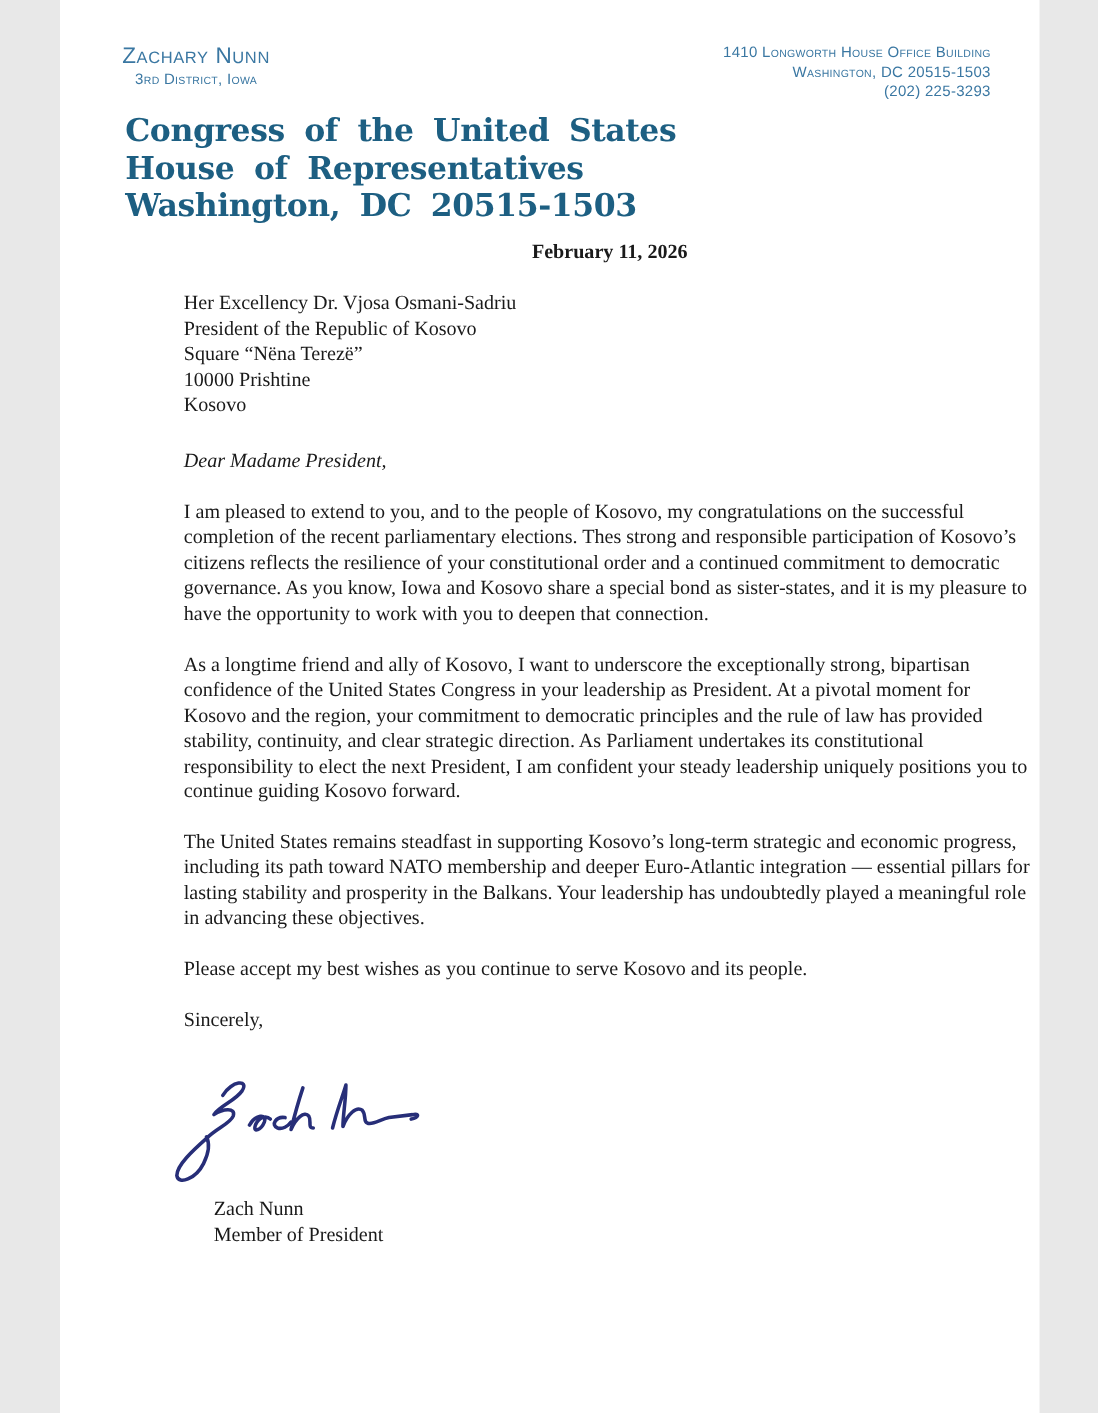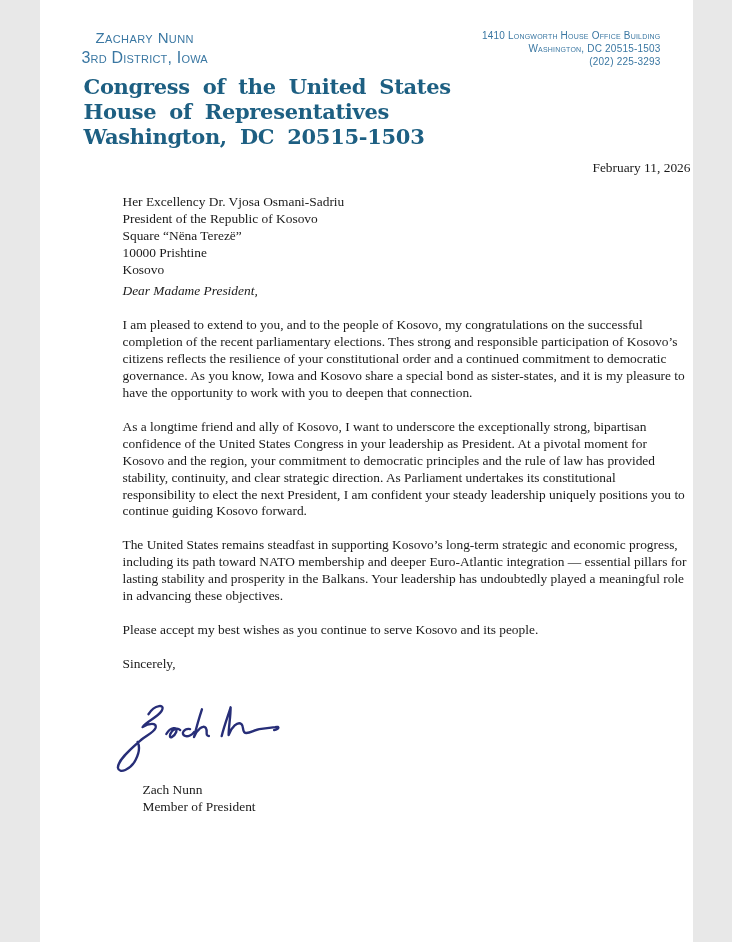--- a/index.html
+++ b/index.html
@@ -19,21 +19,21 @@
     position: absolute;
     top: 29px;
     left: 42px;
     text-align: center;
     color: var(--accent, #3a77a2);
     font-family: "Liberation Sans", sans-serif;
     font-variant: small-caps;
     line-height: 1.25;
   }
   .member-name { font-size: 15px; letter-spacing: 0.4px; }
-  .member-district { font-size: 16px; letter-spacing: 0.2px; }
+  .member-district { font-size: 10px; letter-spacing: 0.2px; }
 
   .lh-right {
     position: absolute;
     top: 29px;
     right: 32px;
     text-align: right;
     color: var(--accent, #3a77a2);
     font-family: "Liberation Sans", sans-serif;
     font-variant: small-caps;
     font-size: 10px;
@@ -58,23 +58,23 @@
 
   
   .letter-body {
     position: absolute;
     top: 160px;
     left: 83px;
     width: 568px;
     font-size: 13.4px;
     line-height: 16.9px;
   }
-  .date { text-align: right; margin: 0 0 28px 0; }
+  .date { text-align: center; margin: 0 0 28px 0; font-weight: bold; }
   .recipient div { white-space: nowrap; }
-  .recipient { margin-bottom: 5px; }
+  .recipient { margin-bottom: 21px; }
   .letter-body p { margin: 0 0 17px 0; }
   .salutation { margin-bottom: 17px; font-style: italic; }
 
   .signature-wrap {
     margin: 6px 0 2px -16px;
     height: 90px;
   }
   .signature-wrap svg { display: block; }
 
   .signer-block div { line-height: 16.9px; margin-left: 20px; }

